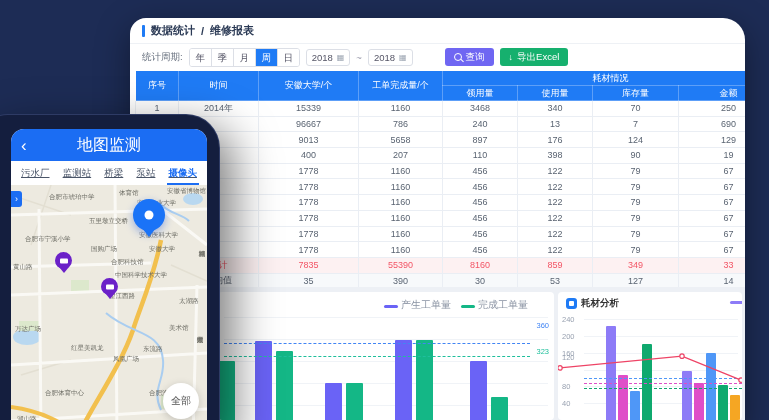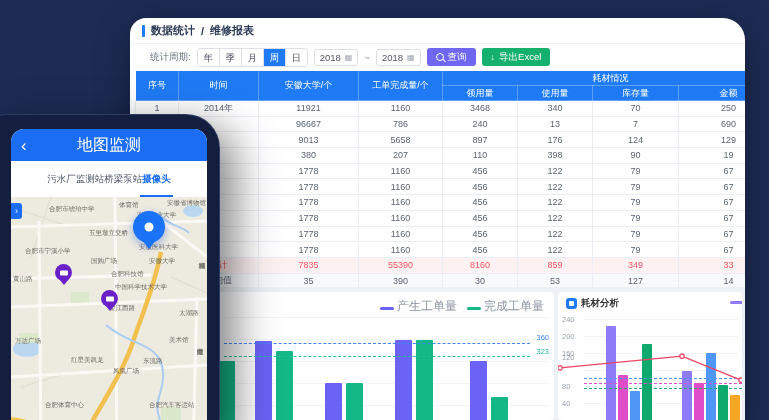--- a/index.html
+++ b/index.html
@@ -4,53 +4,53 @@
 <style>
   html,body{margin:0;padding:0;}
   .stage{position:relative;width:769px;height:420px;background:#1d2c55;overflow:hidden;
          font-family:"Liberation Sans","DejaVu Sans",sans-serif;}
   
   .dash{position:absolute;left:130px;top:18px;width:615px;height:412px;background:#fff;
         border-radius:16px 22px 0 0;box-shadow:0 10px 34px rgba(0,0,0,.4);overflow:hidden;z-index:2;}
   .crumb{height:25px;display:flex;align-items:center;gap:6px;padding-left:12px;
          border-bottom:1px solid #eef1f5;font-size:11px;font-weight:bold;color:#2b3a55;}
   .accent{width:3px;height:12px;background:#1f7bf5;border-radius:1px;}
-  .filterbar{height:26px;display:flex;align-items:center;gap:6px;padding-left:20px;font-size:9.5px;color:#556;}
+  .filterbar{height:26px;display:flex;align-items:center;gap:6px;padding-left:12px;font-size:9.5px;color:#556;}
   .flabel{color:#67707e;}
   .seg{display:flex;border:1px solid #dcdfe6;border-radius:3px;overflow:hidden;}
   .seg-item{width:21px;height:17px;line-height:17px;text-align:center;color:#556;background:#fff;
             border-right:1px solid #dcdfe6;cursor:pointer;}
   .seg-item:last-child{border-right:none;}
   .seg-item.active{background:#1f7bf5;color:#fff;}
   .sel{height:15px;border:1px solid #dcdfe6;border-radius:3px;display:flex;align-items:center;
        gap:4px;padding:0 5px;background:#fff;white-space:nowrap;}
   .cal{color:#9aa3b0;font-size:8px;}
   .tilde{color:#99a;}
   .btn{height:18px;border:none;border-radius:3px;color:#fff;font-size:9.5px;display:flex;
        align-items:center;gap:4px;padding:0 9px;cursor:pointer;font-family:inherit;}
-  .btn.query{background:#6f66f2;}
+  .btn.query{background:#6f66f2;margin-left:26px;}
   .btn.excel{background:#16b06e;}
   .mag{width:6px;height:6px;border:1.3px solid #fff;border-radius:50%;position:relative;display:inline-block;}
   .mag::after{content:"";position:absolute;width:4px;height:1.3px;background:#fff;
               transform:rotate(45deg);right:-3px;bottom:-1px;}
   .dl{font-size:9px;font-weight:bold;line-height:1;}
   
   table{border-collapse:collapse;table-layout:fixed;margin-left:5px;width:643px;font-size:9px;color:#5a6472;}
   thead th{background:#1f7bf5;color:#fff;font-weight:normal;border:1px solid rgba(255,255,255,.28);
            height:14px;padding:0;font-size:9px;}
   tbody td{border:1px solid #eaeef4;height:14.7px;padding:0;text-align:center;background:#fff;}
   tr.total td{color:#f25566;background:#fdf1f2;}
   tr.avgrow td{background:#f7f9fb;}
   
   .charts{position:absolute;left:0;top:269px;width:615px;height:133px;background:#edf0f5;}
   .ccard{position:absolute;top:5px;background:#fff;border-radius:4px;overflow:hidden;}
   .ccard.left{left:88px;width:336px;height:128px;}
   .ccard.right{left:428px;width:184px;height:128px;}
-  .legend{position:absolute;top:6px;right:10px;display:flex;gap:10px;align-items:center;
-          font-size:12px;color:#8a93a3;z-index:3;}
+  .legend{position:absolute;top:6px;right:26px;display:flex;gap:10px;align-items:center;
+          font-size:10px;color:#8a93a3;z-index:3;}
   .lmark{width:14px;height:3px;border-radius:2px;display:inline-block;margin-right:3px;}
   .gline{position:absolute;left:6px;right:6px;height:1px;background:#f0f3f7;}
   .vbar{position:absolute;width:17px;border-radius:1px 1px 0 0;}
   .rline{position:absolute;left:6px;right:24px;border-top:1px dashed;}
   .rlabel{position:absolute;right:5px;font-size:7.5px;line-height:1;}
   .chead{position:absolute;top:5px;left:8px;display:flex;align-items:center;gap:4px;
          font-size:9.5px;color:#333;font-weight:bold;z-index:3;}
   .cicon{width:11px;height:11px;background:#1f7bf5;border-radius:3px;position:relative;display:inline-block;}
   .cicon::after{content:"";position:absolute;left:3px;top:3px;right:3px;bottom:3px;background:#fff;border-radius:1px;}
   .ldash{position:absolute;top:9px;right:-4px;width:16px;height:3px;background:#8d7bf7;border-radius:2px;z-index:3;}
@@ -62,22 +62,22 @@
   
   .phone{position:absolute;left:-26px;top:114px;width:244px;height:320px;background:#141e3e;
          border-radius:34px 34px 0 0;box-shadow:14px 14px 44px rgba(0,0,0,.5);z-index:10;
          border:1px solid rgba(95,115,175,.35);border-bottom:none;}
   .screen{position:absolute;left:36px;top:14px;width:196px;height:306px;border-radius:13px 13px 0 0;
           overflow:hidden;background:#fff;display:flex;flex-direction:column;}
   .pheader{height:32px;background:#1b6df3;display:flex;align-items:center;justify-content:center;
            position:relative;color:#fff;flex:none;}
   .back{position:absolute;left:10px;font-size:17px;line-height:1;cursor:pointer;}
   .ptitle{font-size:16px;}
-  .ptabs{height:36px;display:flex;align-items:stretch;justify-content:center;
-         padding:0 10px;font-size:9.5px;color:#4a5568;background:#fff;flex:none;}
+  .ptabs{height:24px;display:flex;align-items:stretch;justify-content:space-between;
+         padding:0 10px;font-size:9.5px;color:#4a5568;background:#fff;flex:none;text-decoration:underline;}
   .ptab{position:relative;display:flex;align-items:center;cursor:pointer;}
   .ptab.active{color:#1b6df3;font-weight:bold;}
   .ptab.active::after{content:"";position:absolute;left:-2px;right:-2px;bottom:0;height:2px;background:#1b6df3;}
   .map{flex:1;position:relative;background:#edeae0;overflow:hidden;}
   .roads{position:absolute;left:0;top:0;}
   .maplabel{position:absolute;font-size:6.5px;color:#6e6e66;white-space:nowrap;z-index:2;}
   .maplabel.vert{writing-mode:vertical-rl;}
   .expander{position:absolute;left:0;top:6px;width:11px;height:16px;background:#1b6df3;color:#fff;
             font-size:9px;line-height:16px;text-align:center;border-radius:0 3px 3px 0;z-index:4;cursor:pointer;}
   .allbtn{position:absolute;right:8px;top:198px;width:36px;height:36px;background:#fff;border-radius:50%;
@@ -159,21 +159,21 @@
             <th>领用量</th>
             <th>使用量</th>
             <th>库存量</th>
             <th>金额</th>
           </tr>
         </thead>
         <tbody>
           <tr>
             <td>1</td>
             <td>2014年</td>
-            <td>11921</td>
+            <td>15339</td>
             <td>1160</td>
             <td>3468</td>
             <td>340</td>
             <td>70</td>
             <td>250</td>
           </tr>
           <tr>
             <td></td>
             <td></td>
             <td>96667</td>
@@ -189,21 +189,21 @@
             <td>9013</td>
             <td>5658</td>
             <td>897</td>
             <td>176</td>
             <td>124</td>
             <td>129</td>
           </tr>
           <tr>
             <td></td>
             <td></td>
-            <td>380</td>
+            <td>400</td>
             <td>207</td>
             <td>110</td>
             <td>398</td>
             <td>90</td>
             <td>19</td>
           </tr>
           <tr>
             <td></td>
             <td></td>
             <td>1778</td>
@@ -300,21 +300,21 @@
           <div class="vbar" style="left: 37px; top: 48.885px; height: 128.115px; background: rgb(106, 99, 246);"></div>
           <div class="vbar" style="left: 107px; top: 91.005px; height: 85.995px; background: rgb(106, 99, 246);"></div>
           <div class="vbar" style="left: 177px; top: 47.832px; height: 129.168px; background: rgb(106, 99, 246);"></div>
           <div class="vbar" style="left: 252px; top: 68.892px; height: 108.108px; background: rgb(106, 99, 246);"></div>
           <div class="vbar" style="left: 0px; top: 68.892px; height: 108.108px; background: rgb(20, 183, 134);"></div>
           <div class="vbar" style="left: 58px; top: 59.415px; height: 117.585px; background: rgb(20, 183, 134);"></div>
           <div class="vbar" style="left: 128px; top: 91.005px; height: 85.995px; background: rgb(20, 183, 134);"></div>
           <div class="vbar" style="left: 198px; top: 47.832px; height: 129.168px; background: rgb(20, 183, 134);"></div>
           <div class="vbar" style="left: 273px; top: 105.045px; height: 71.955px; background: rgb(20, 183, 134);"></div>
           <div class="rline" style="top: 50.64px; border-color: rgb(66, 133, 244);"></div>
-          <span class="rlabel" style="top: 42px; color: rgb(66, 133, 244);">360</span>
+          <span class="rlabel" style="top: 30px; color: rgb(66, 133, 244);">360</span>
           <div class="rline" style="top: 63.627px; border-color: rgb(31, 191, 156);"></div>
           <span class="rlabel" style="top: 55.627px; color: rgb(31, 191, 156);">323</span>
         </div>
       <div class="ccard right" id="cardR">
         <div class="chead">
           <span class="cicon"></span>
           <span>耗材分析</span>
         </div>
         <span class="ldash"></span>
       <div class="gline2" style="top: 27.2px;"></div>
@@ -371,20 +371,21 @@
           <rect x="60" y="95" width="18" height="12" fill="#d8e7c8" opacity="0.85"></rect>
           <rect x="150" y="210" width="20" height="14" fill="#d8e7c8" opacity="0.85"></rect>
           <rect x="8" y="136" width="20" height="10" fill="#d8e7c8" opacity="0.85"></rect>
           <path d="M0 10 L60 30 M40 0 L20 60 M160 80 L196 96 M10 190 L60 175" stroke="#e3dfd2" stroke-width="1.5" fill="none"></path>
           <path d="M0 30 L196 24 M104 0 L106 252 M0 110 L196 102 M0 82 L140 78 M28 24 L30 252 M150 24 L196 60 M186 100 L182 252 M0 180 L196 168 M0 236 L196 224" stroke="#fbfaf6" stroke-width="3" fill="none" opacity="0.95"></path>
           <path d="M150 55 C142 95 128 125 122 145 C110 180 85 215 66 252" stroke="#f2c04e" stroke-width="4.5" fill="none"></path>
           <path d="M0 222 C30 226 55 238 66 252" stroke="#f2c04e" stroke-width="4" fill="none"></path>
           <path d="M148 18 C160 30 170 28 178 36 M95 128 C120 150 150 145 152 175 C154 195 140 205 150 225" stroke="#a9cdf0" stroke-width="2" fill="none"></path>
         </svg>
         <div class="expander">›</div>
+        <div class="allbtn">全部</div>
       <span class="maplabel" style="left: 38px; top: 8px;">合肥市琥珀中学</span>
           <span class="maplabel" style="left: 108px; top: 4px;">体育馆</span>
           <span class="maplabel" style="left: 126px; top: 14px;">安徽农业大学</span>
           <span class="maplabel" style="left: 156px; top: 2px;">安徽省博物馆</span>
           <span class="maplabel" style="left: 78px; top: 32px;">五里墩立交桥</span>
           <span class="maplabel" style="left: 14px; top: 50px;">合肥市宁溪小学</span>
           <span class="maplabel" style="left: 128px; top: 46px;">安徽医科大学</span>
           <span class="maplabel" style="left: 80px; top: 60px;">国购广场</span>
           <span class="maplabel" style="left: 138px; top: 60px;">安徽大学</span>
           <span class="maplabel" style="left: 100px; top: 73px;">合肥科技馆</span>

